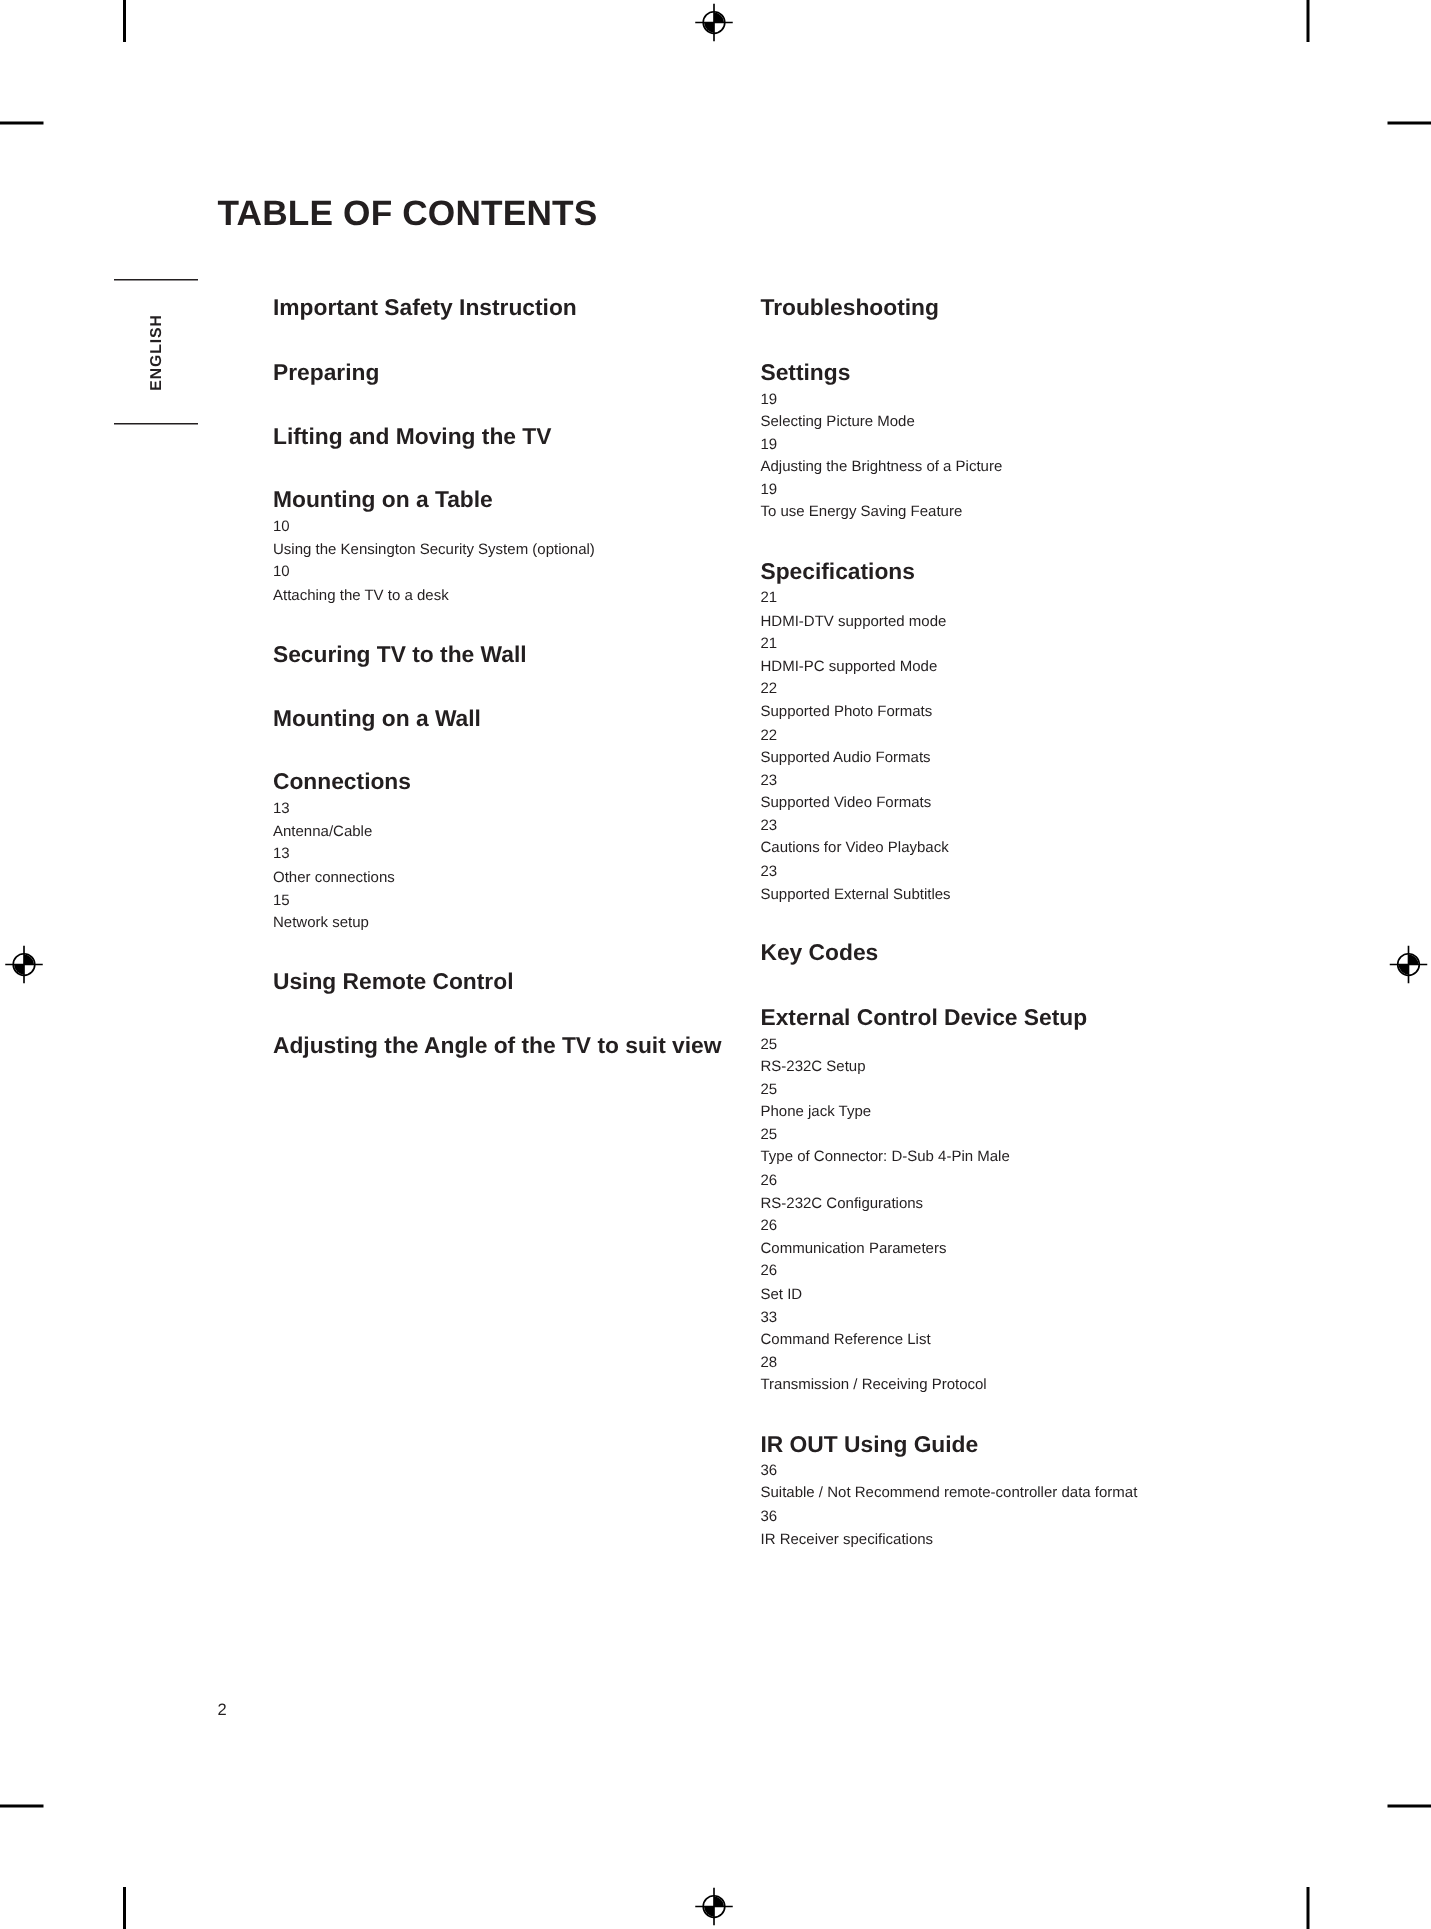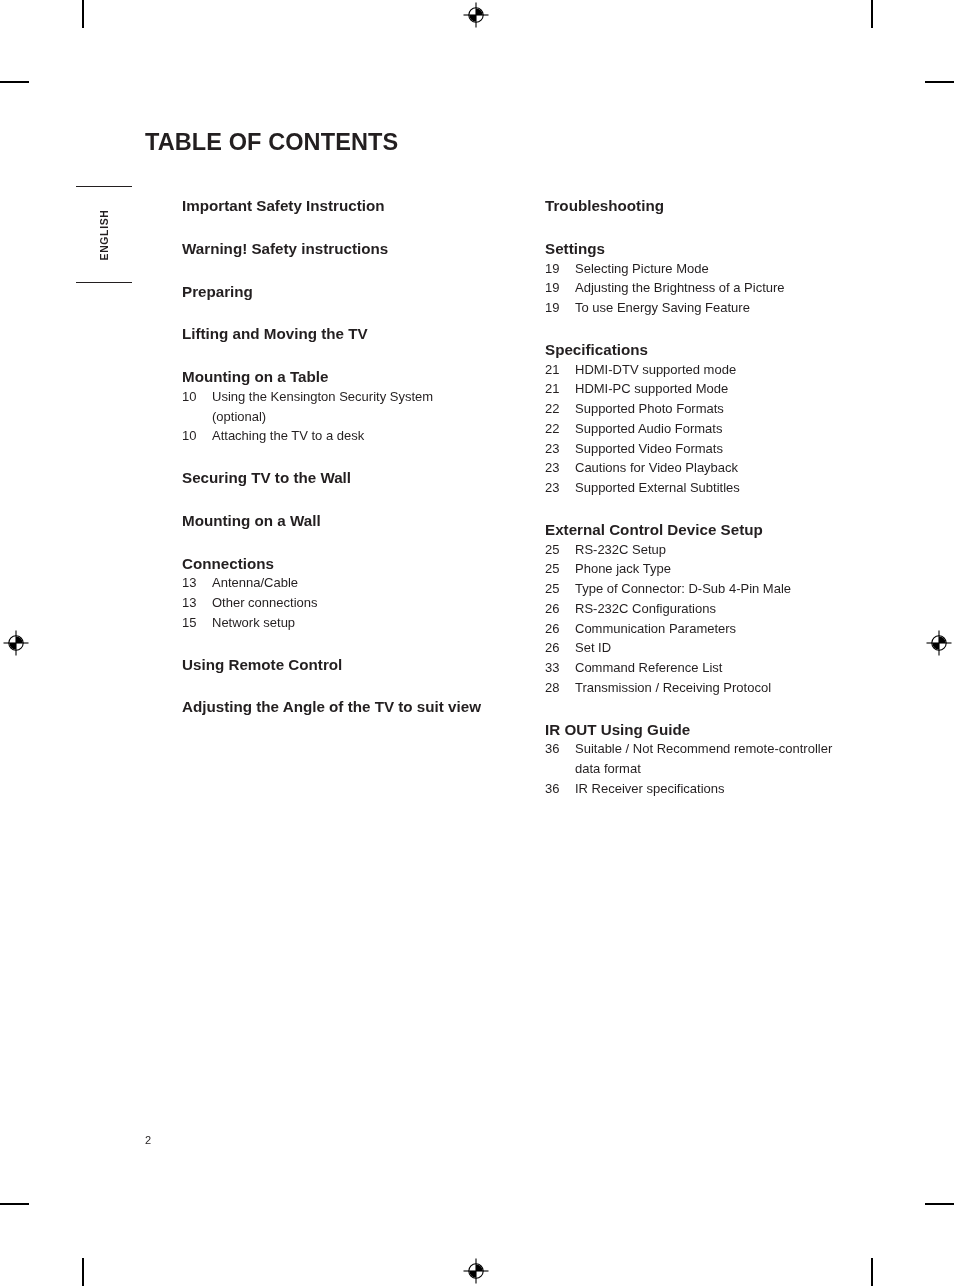--- a/index.html
+++ b/index.html
@@ -93,39 +93,40 @@
     letter-spacing: 0.6px;
     color: #231f20;
   }
 
   
   .col {
     position: absolute;
     top: 196px;
   }
   .col-left  { left: 158px; width: 300px; margin-left: 24px; }
-  .col-right { left: 507px; width: 310px; margin-left: 38px; }
+  .col-right { left: 507px; width: 310px; }
 
   .sec-heading {
     font-size: 15.2px;
     font-weight: bold;
     line-height: 1.30;
     color: #231f20;
     font-stretch: condensed;
     margin: 0;
     padding: 0;
   }
 
   .toc-entry {
     display: flex;
     align-items: flex-start;
-    font-size: 13px;
+    font-size: 10px;
     line-height: 1.52;
     color: #231f20;
     font-stretch: condensed;
+    flex-direction: column;
   }
   .toc-page {
     flex: 0 0 auto;
     width: 30px;
     text-align: left;
   }
   .toc-label {
     flex: 1 1 auto;
   }
 
@@ -203,23 +204,20 @@
     <div class="lang-rule top"></div>
     <div class="lang-text">ENGLISH</div>
     <div class="lang-rule bottom"></div>
   </div>
 
   <div class="col col-left" id="col-left">
       <div class="block">
         <div class="sec-heading">Important Safety Instruction</div>
       </div>
       <div class="block">
-        <div class="sec-heading">Warning! Safety instructions</div>
-      </div>
-      <div class="block">
         <div class="sec-heading">Preparing</div>
       </div>
       <div class="block">
         <div class="sec-heading">Lifting and Moving the TV</div>
       </div>
       <div class="block has-entries">
         <div class="sec-heading">Mounting on a Table</div>
         <div class="toc-entry">
           <span class="toc-page">10</span>
           <span class="toc-label">Using the Kensington Security System (optional)</span>
@@ -300,20 +298,23 @@
         </div>
         <div class="toc-entry">
           <span class="toc-page">23</span>
           <span class="toc-label">Cautions for Video Playback</span>
         </div>
         <div class="toc-entry">
           <span class="toc-page">23</span>
           <span class="toc-label">Supported External Subtitles</span>
         </div>
       </div>
+      <div class="block">
+        <div class="sec-heading">Key Codes</div>
+      </div>
       <div class="block has-entries">
         <div class="sec-heading">External Control Device Setup</div>
         <div class="toc-entry">
           <span class="toc-page">25</span>
           <span class="toc-label">RS-232C Setup</span>
         </div>
         <div class="toc-entry">
           <span class="toc-page">25</span>
           <span class="toc-label">Phone jack Type</span>
         </div>

